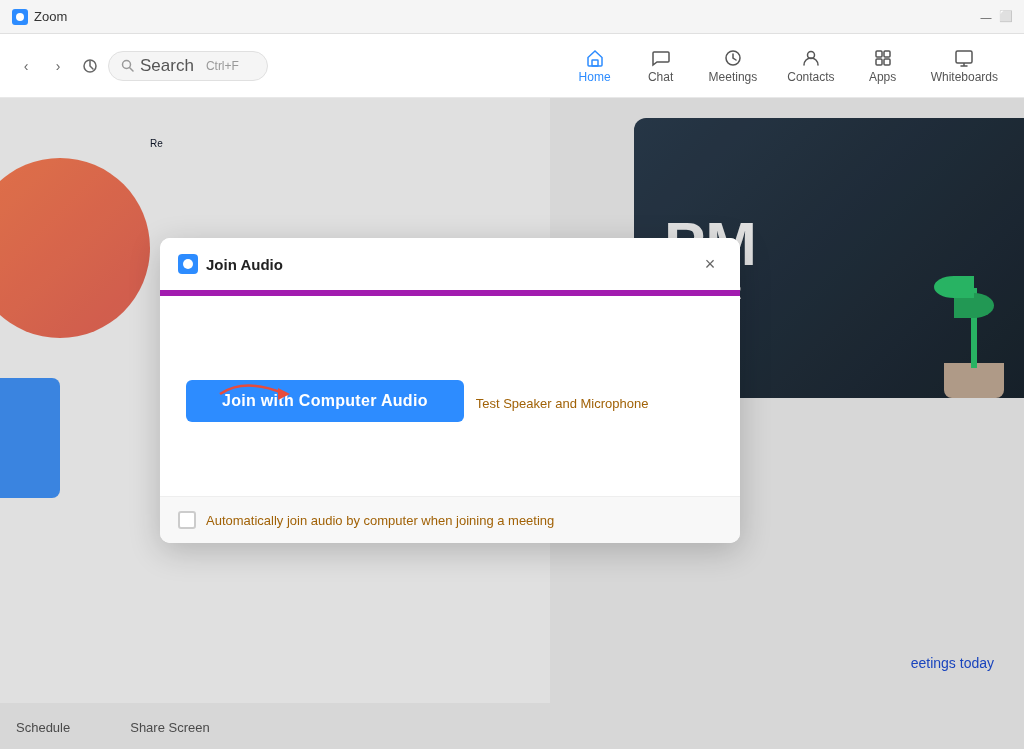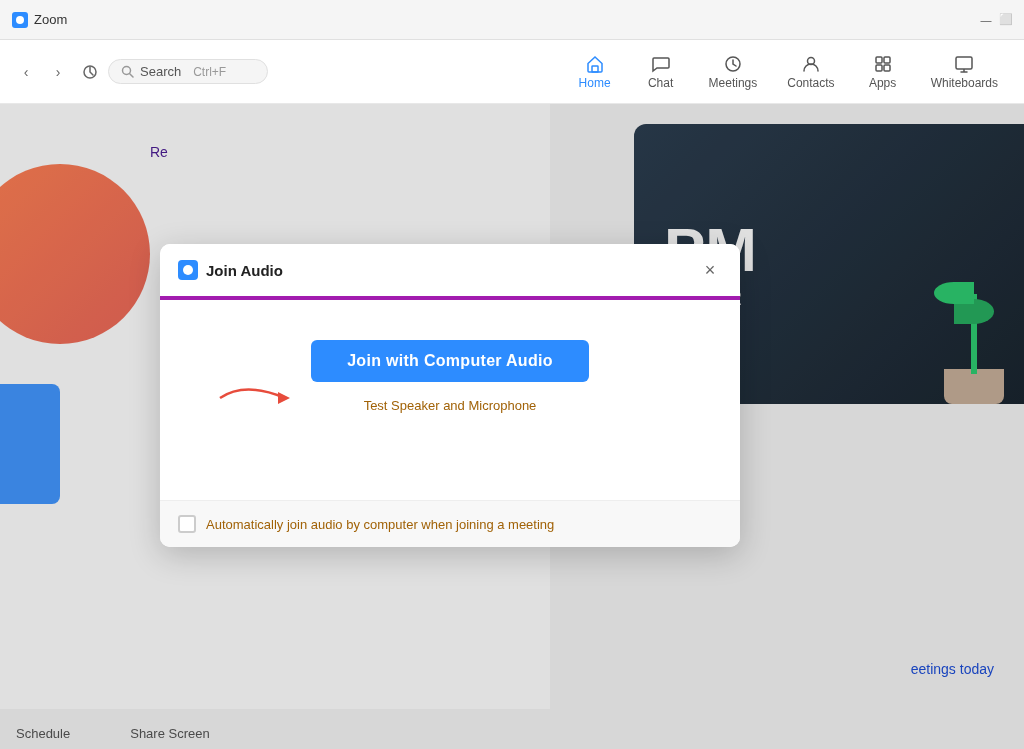--- a/index.html
+++ b/index.html
@@ -9,21 +9,21 @@
       width: 1024px;
       height: 749px;
       overflow: hidden;
       position: relative;
     }
 
     
     .title-bar {
       display: flex;
       align-items: center;
-      height: 40px;
+      height: 34px;
       background: #f5f5f5;
       padding: 0 12px;
       border-bottom: 1px solid #e0e0e0;
     }
     .title-bar-icon {
       width: 16px;
       height: 16px;
       margin-right: 6px;
       background: #2d8cff;
       border-radius: 3px;
@@ -78,21 +78,21 @@
       display: flex;
       align-items: center;
       background: #f5f5f5;
       border: 1px solid #e0e0e0;
       border-radius: 20px;
       padding: 4px 12px;
       gap: 6px;
       cursor: pointer;
       min-width: 160px;
     }
-    .search-bar-text { font-size: 13px; color: #555; }
+    .search-bar-text { font-size: 17px; color: #555; }
     .search-shortcut { font-size: 12px; color: #999; margin-left: 6px; }
 
     .nav-tabs {
       display: flex;
       align-items: flex-end;
       margin-left: auto;
       gap: 2px;
     }
     .nav-tab {
       display: flex;
@@ -155,22 +155,22 @@
       height: 120px;
       background: #2d8cff;
       border-radius: 8px;
       opacity: 0.9;
     }
 
     .left-label {
       position: absolute;
       top: 40px;
       left: 150px;
-      font-size: 14px;
-      color: #4c1d95;
+      font-size: 10px;
+      color: #0f172a;
       font-weight: 500;
     }
 
     
     .right-panel-bg {
       flex: 1;
       height: 100%;
       position: relative;
       overflow: hidden;
     }
@@ -288,21 +288,21 @@
       background: #ffffff;
       border-radius: 10px;
       box-shadow: 0 8px 32px rgba(0,0,0,0.2);
       z-index: 20;
       overflow: hidden;
     }
     .modal-header {
       display: flex;
       align-items: center;
       padding: 14px 18px;
-      border-bottom: 4px solid #a21caf;
+      border-bottom: 6px solid #a21caf;
       background: #ffffff;
     }
     .modal-zoom-icon {
       width: 20px;
       height: 20px;
       background: #2d8cff;
       border-radius: 4px;
       display: flex;
       align-items: center;
       justify-content: center;
@@ -327,21 +327,20 @@
       color: #666;
       font-size: 18px;
       border-radius: 50%;
       border: none;
       background: none;
     }
 
     .modal-body {
       padding: 40px 26px 30px;
       display: flex;
-      flex-direction: column;
       align-items: center;
       gap: 12px;
       min-height: 200px;
       position: relative;
     }
 
     
     .arrow-decoration {
       position: absolute;
       left: 50px;

